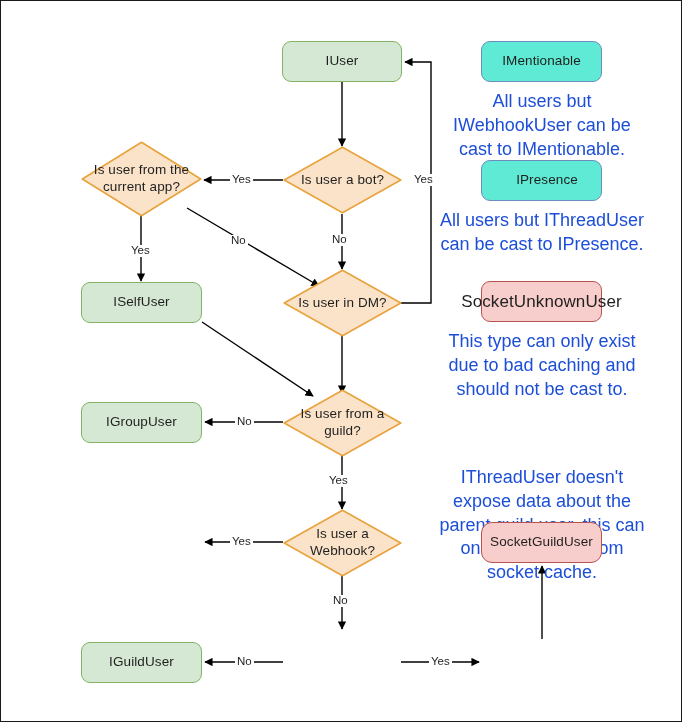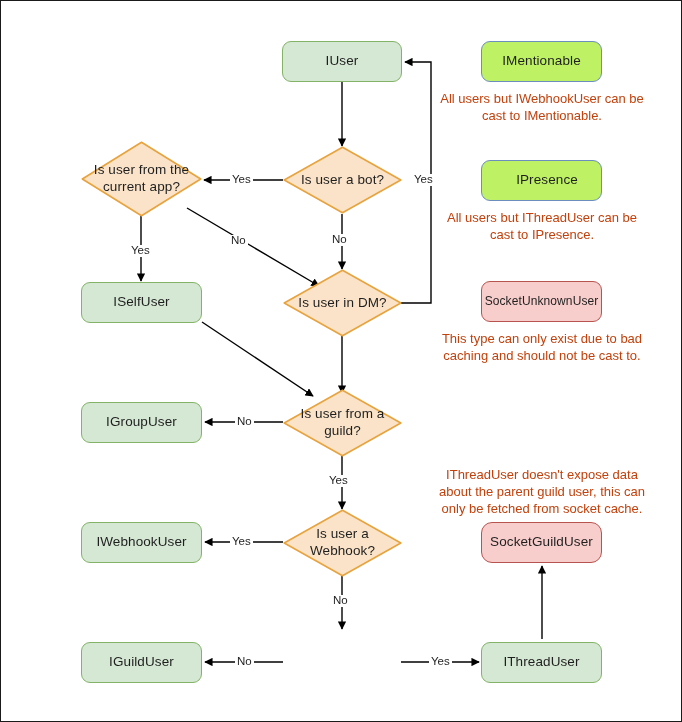--- a/index.html
+++ b/index.html
@@ -27,21 +27,21 @@
     font-size:13.5px;
     line-height:1.25;
     letter-spacing:.1px;
   }
   
   .rect{
     border-radius:9px;
     border:1.4px solid;
   }
   .rect.green{background:#d5e8d4;border-color:#82b366;}
-  .rect.blue{background:#bef264;border-color:#6c8ebf;}
+  .rect.blue{background:#5eead4;border-color:#6c8ebf;}
   .rect.red{background:#f8cecc;border-color:#b85450;}
 
   
   .diamond{
     background:transparent;
     border:none;
   }
   .diamond .dshape{
     position:absolute;
     inset:0;
@@ -50,23 +50,23 @@
   .diamond .dlabel{
     position:relative;
     z-index:1;
     padding:0 6px;
   }
 
   
   .note{
     position:absolute;
     text-align:center;
-    font-size:13px;
+    font-size:18px;
     line-height:1.32;
-    color:#c2410c;
+    color:#1d4ed8;
   }
 
   
   .elabel{
     position:absolute;
     font-size:11.5px;
     color:#1f1f1f;
     background:#ffffff;
     padding:0 2px;
     line-height:1;
@@ -169,45 +169,39 @@
     <span>IGroupUser</span>
   </div>
 
   <div class="node diamond" style="left:282px;top:508px;width:119px;height:68px;">
     <svg class="dshape" viewBox="0 0 119 68" preserveAspectRatio="none">
       <polygon points="59.5,1.2 117.8,34 59.5,66.8 1.2,34" fill="#fae3c8" stroke="#e8a33d" stroke-width="1.6" stroke-linejoin="round"></polygon>
     </svg>
     <span class="dlabel" style="max-width:86px">Is user a Webhook?</span>
   </div>
 
-  <div class="node rect green" style="left:80px;top:521px;width:121px;height:41px;">
-    <span>IWebhookUser</span>
-  </div>
 
 
   <div class="node rect green" style="left:80px;top:641px;width:121px;height:41px;">
     <span>IGuildUser</span>
   </div>
 
-  <div class="node rect green" style="left:480px;top:641px;width:121px;height:41px;">
-    <span>IThreadUser</span>
-  </div>
 
   <div class="node rect blue" style="left:480px;top:40px;width:121px;height:41px;">
     <span>IMentionable</span>
   </div>
   <div class="note" style="left:437px;top:89px;width:208px;">All users but IWebhookUser can be cast to IMentionable.</div>
 
   <div class="node rect blue" style="left:480px;top:159px;width:121px;height:41px;padding-left:11px;">
     <span>IPresence</span>
   </div>
   <div class="note" style="left:437px;top:208px;width:208px;">All users but IThreadUser can be cast to IPresence.</div>
 
   <div class="node rect red" style="left:480px;top:280px;width:121px;height:41px;">
-    <span style="font-size:12px">SocketUnknownUser</span>
+    <span style="font-size:17px">SocketUnknownUser</span>
   </div>
   <div class="note" style="left:433px;top:329px;width:216px;">This type can only exist due to bad caching and should not be cast to.</div>
 
   <div class="note" style="left:431px;top:465px;width:220px;">IThreadUser doesn't expose data about the parent guild user, this can only be fetched from socket cache.</div>
   <div class="node rect red" style="left:480px;top:521px;width:121px;height:41px;border-radius:11px;">
     <span>SocketGuildUser</span>
   </div>
 
   <div class="elabel" style="left:229px;top:173px;">Yes</div>
   <div class="elabel" style="left:329px;top:233px;">No</div>

